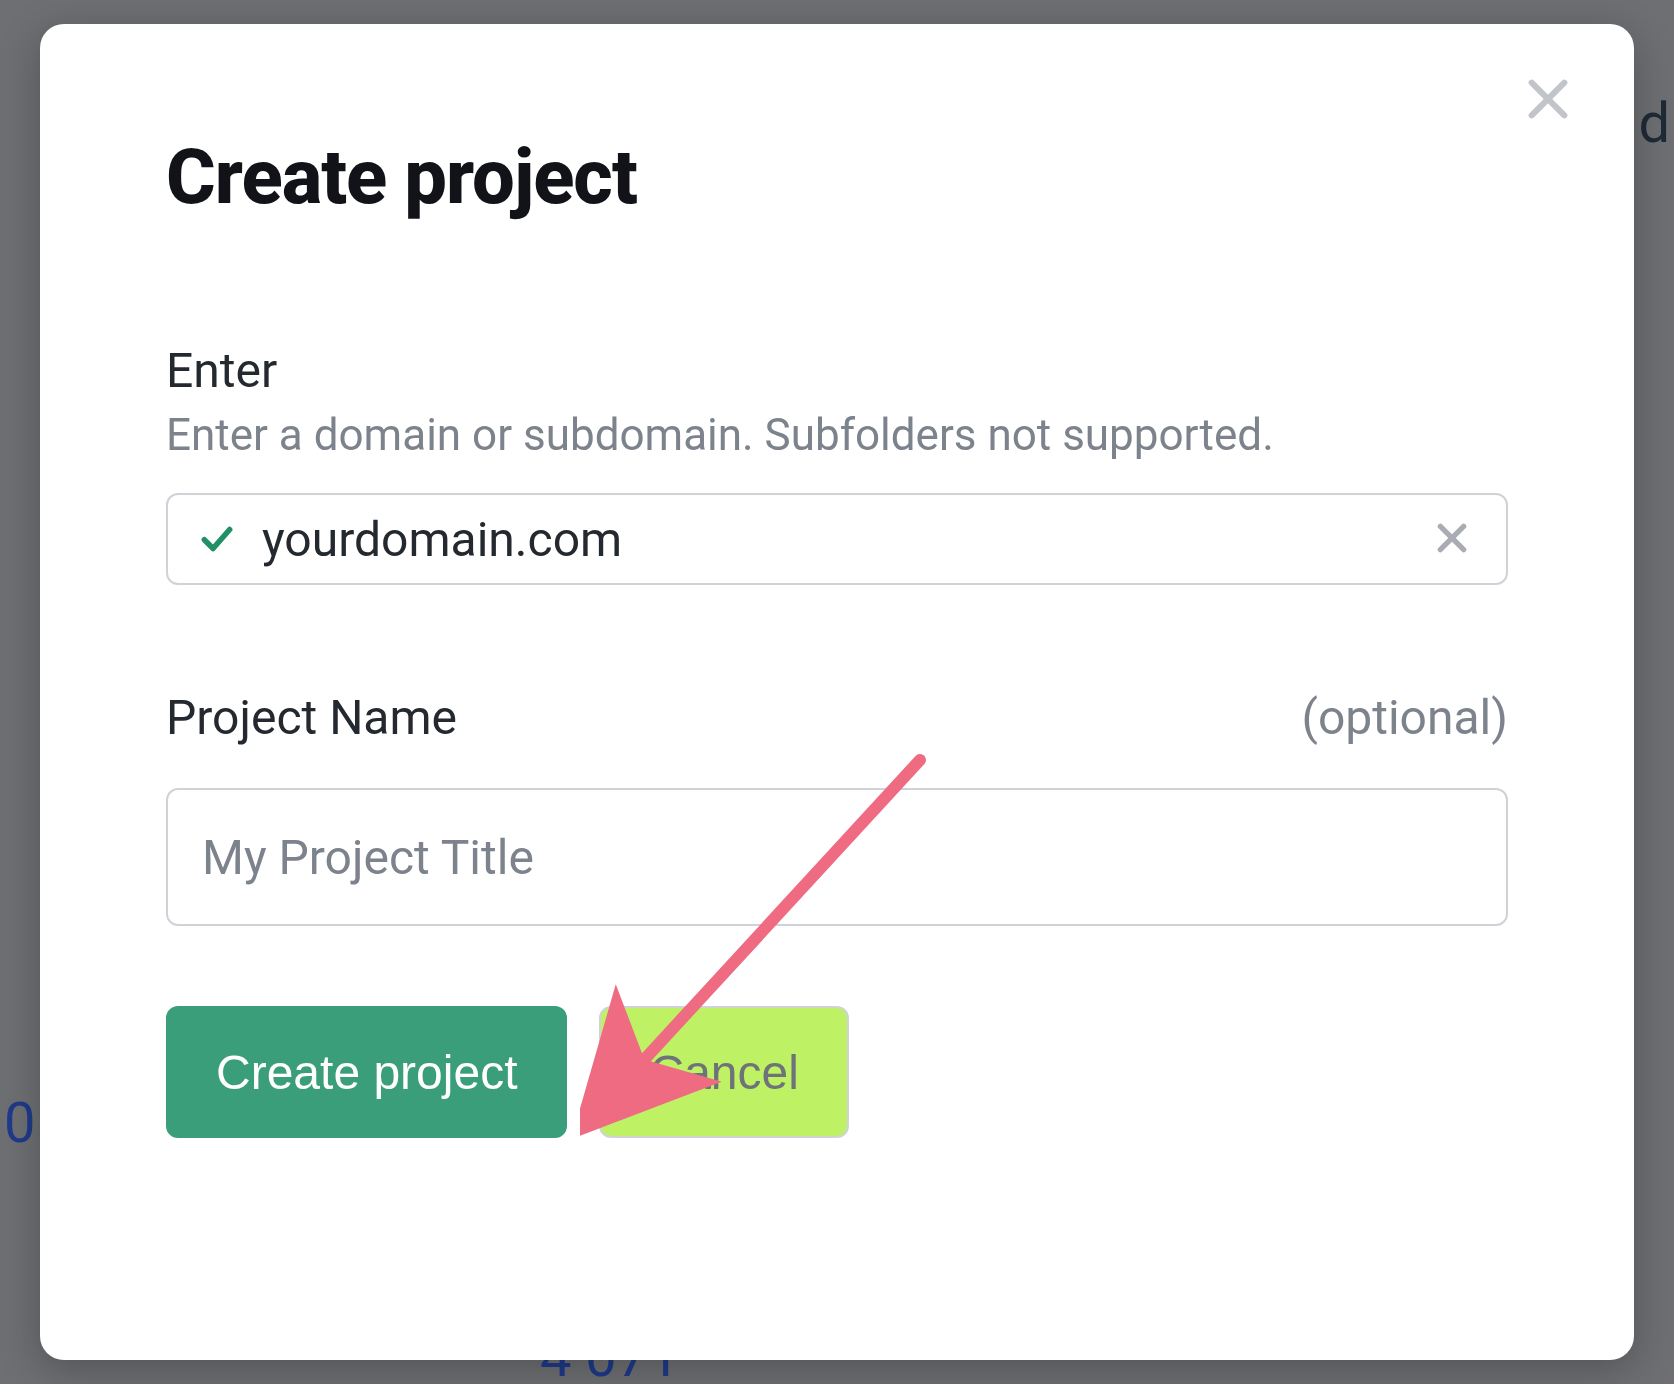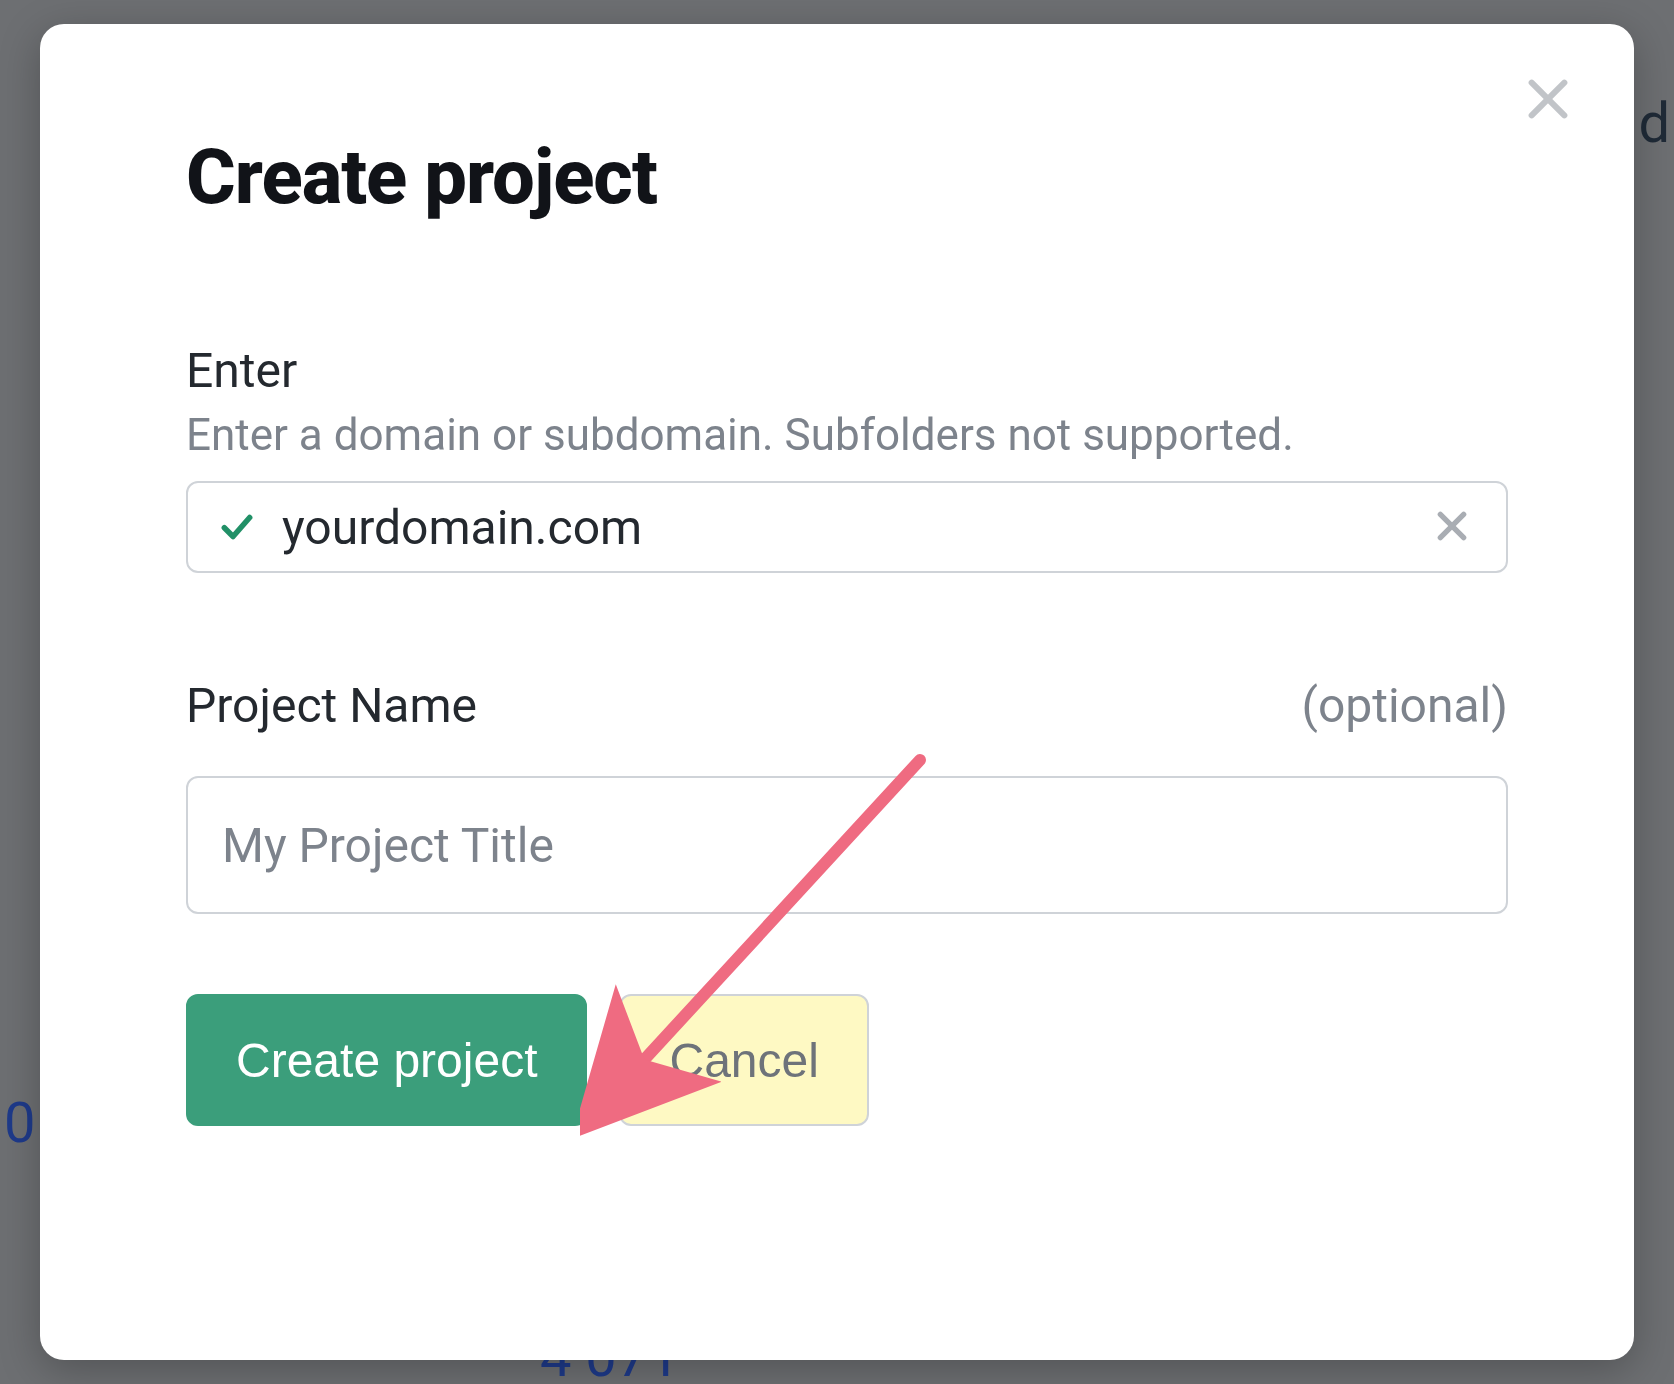--- a/index.html
+++ b/index.html
@@ -29,21 +29,21 @@
 
   .modal {
     position: absolute;
     top: 24px;
     left: 40px;
     right: 40px;
     bottom: 24px;
     background: #ffffff;
     border-radius: 24px;
     box-shadow: 0 10px 40px rgba(0,0,0,0.25);
-    padding: 56px 80px 60px 100px;
+    padding: 56px 80px 60px 80px;
   }
 
   .modal-close {
     position: absolute;
     top: 42px;
     right: 52px;
     width: 68px;
     height: 68px;
     display: flex;
     align-items: center;
@@ -74,21 +74,21 @@
     font-size: 48px;
     font-weight: 400;
     color: #24292f;
     margin-bottom: 10px;
   }
 
   .field-help {
     font-size: 44px;
     font-weight: 400;
     color: #7d838c;
-    margin-bottom: 20px;
+    margin-bottom: 32px;
   }
 
   .label-row {
     display: flex;
     justify-content: space-between;
     align-items: baseline;
     margin-bottom: 26px;
   }
   .label-row .field-label { margin-bottom: 16px; }
   .optional-text {
@@ -173,21 +173,21 @@
     align-items: center;
     justify-content: center;
     border: 2px solid transparent;
   }
   .btn-primary {
     background: #3b9e7b;
     color: #ffffff;
     border-color: #3b9e7b;
   }
   .btn-secondary {
-    background: #fef9c3;
+    background: #bef264;
     color: #6e737a;
     border-color: #cfd3d8;
   }
 
   
   .annotation-arrow {
     position: absolute;
     pointer-events: none;
     z-index: 50;
   }

